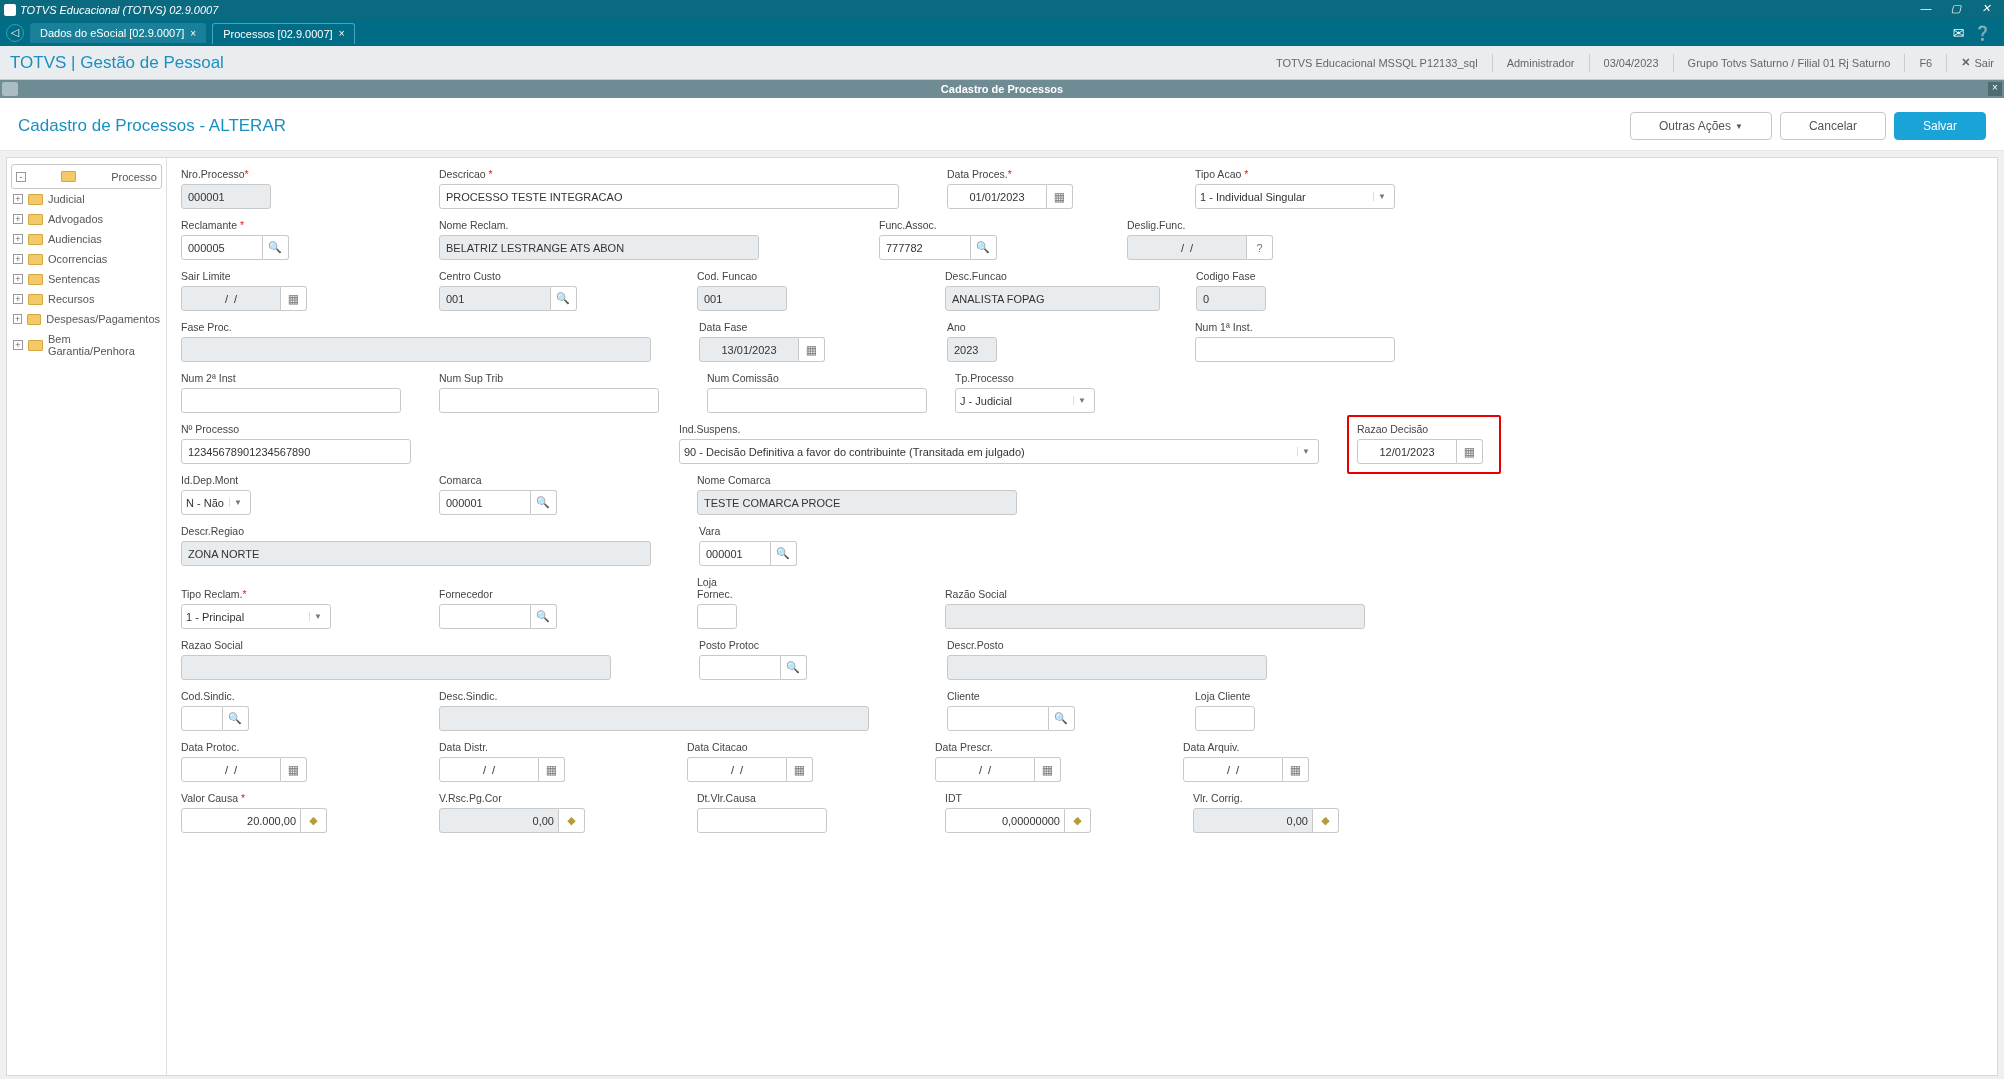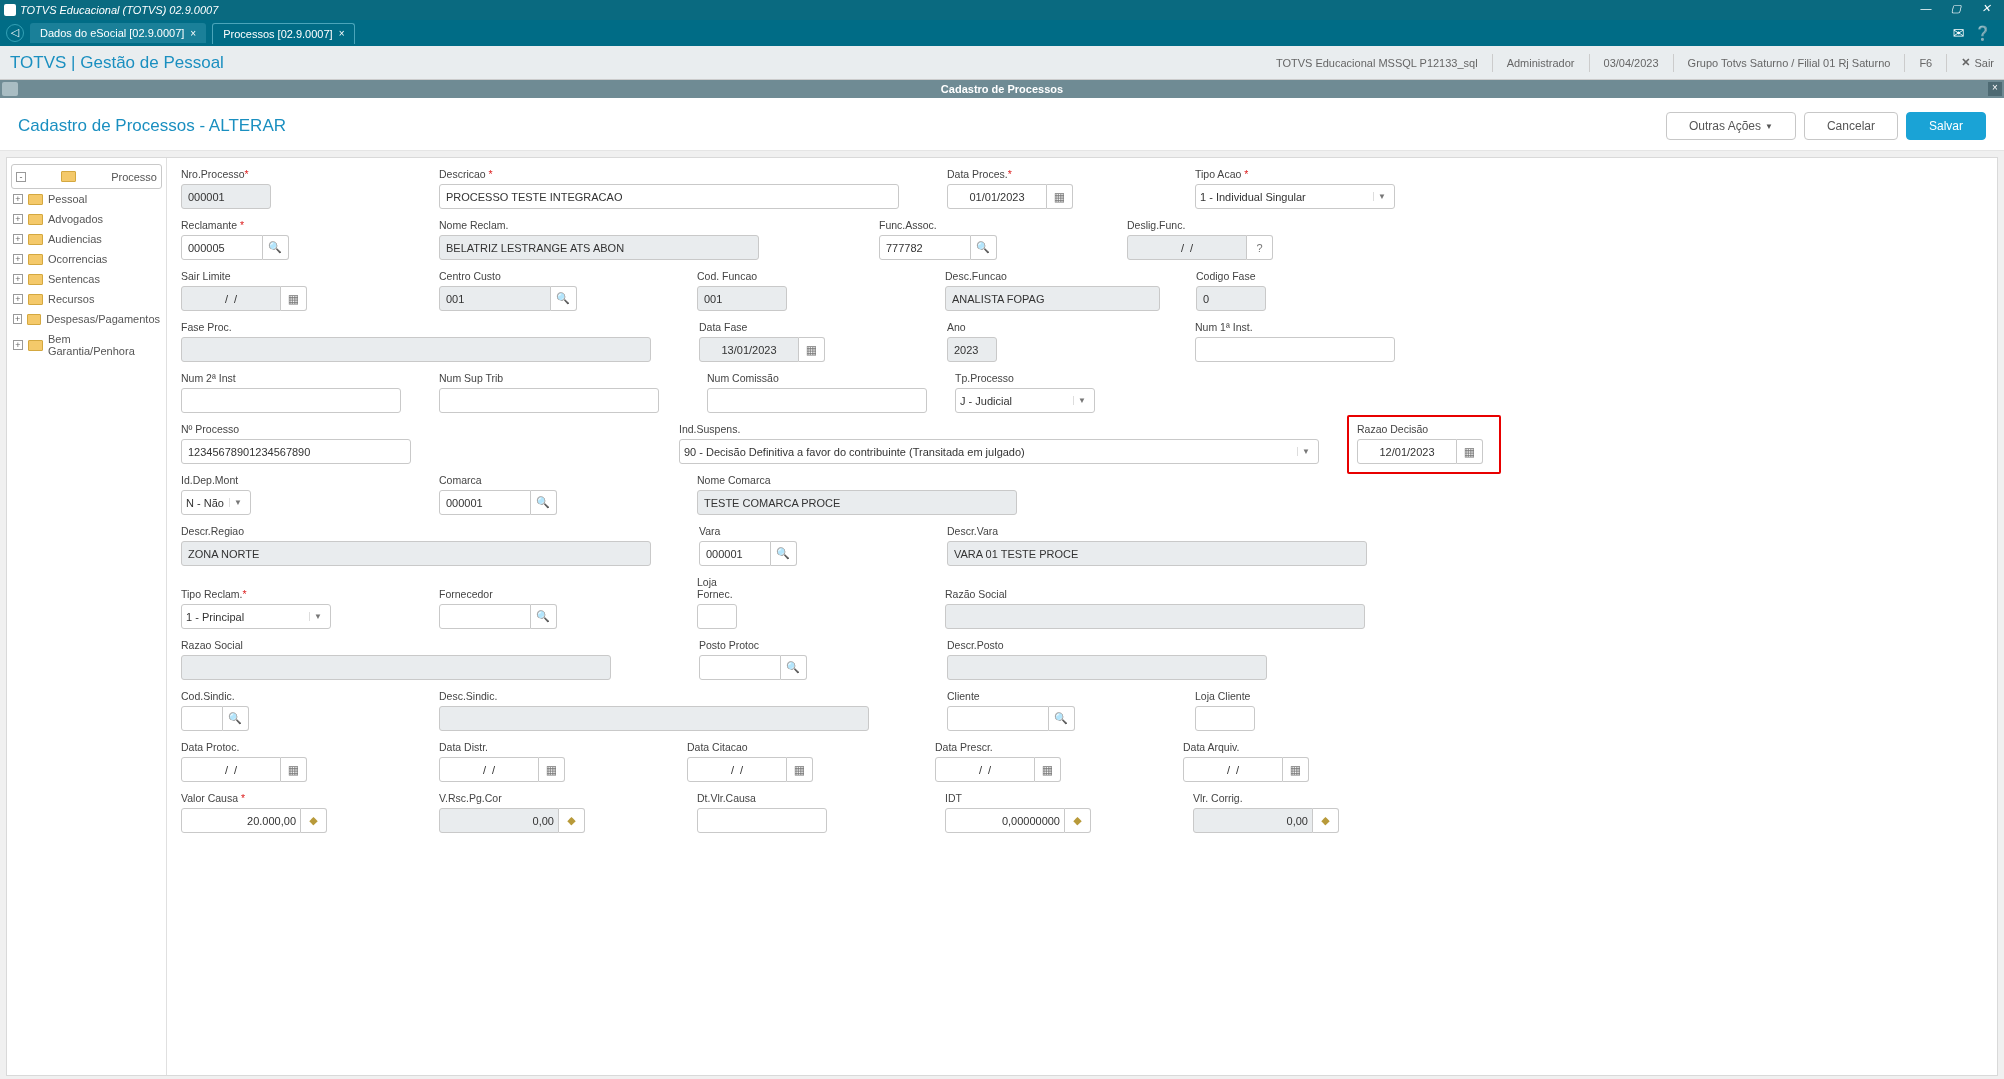--- a/index.html
+++ b/index.html
@@ -26,21 +26,21 @@
   .modulebar .sair { display:flex; gap:4px; align-items:center; cursor:pointer; }
 
   .windowheader { background: #6f8b94; color:#fff; height:18px; display:flex; align-items:center; position:relative; }
   .windowheader .wh-left { width:16px; height:14px; background:#a9bdc3; margin-left:2px; border-radius:2px; }
   .windowheader .wh-title { position:absolute; left:50%; transform:translateX(-50%); font-size:11px; font-weight:bold; }
   .windowheader .wh-close { margin-left:auto; width:14px; height:14px; background:#4e6a73; margin-right:2px; text-align:center; line-height:12px; cursor:pointer; font-size:10px; }
 
   .pageheader { background:#fff; padding:14px 18px 10px; display:flex; align-items:center; border-bottom:1px solid #e5e5e5; }
   .pageheader .pt { color:#1a8fc0; font-size:17px; }
   .pageheader .btns { margin-left:auto; display:flex; gap:8px; }
-  .btn { border:1px solid #c7c7c7; background:#fff; color:#555; padding:6px 22px; border-radius:4px; cursor:pointer; font-size:12px; display:flex; align-items:center; gap:4px; }
+  .btn { border:1px solid #c7c7c7; background:#fff; color:#555; padding:6px 28px; border-radius:4px; cursor:pointer; font-size:12px; display:flex; align-items:center; gap:4px; }
   .btn.primary { background:#1aa3d6; color:#fff; border-color:#1aa3d6; }
   .btn .caret { font-size:8px; }
 
   .content-wrap { border:1px solid #d9d9d9; margin:6px; background:#fff; display:flex; height: calc(100vh - 160px); position:relative; }
   .sidebar { width:160px; border-right:1px solid #e0e0e0; padding:6px 4px; background:#fff; }
   .tree-item { display:flex; align-items:center; gap:5px; padding:4px 2px; cursor:pointer; color:#555; font-size:11px; }
   .tree-item .exp { width:10px; height:10px; border:1px solid #999; text-align:center; line-height:8px; font-size:9px; color:#666; }
   .tree-item .fld { width:15px; height:11px; background:#f4c96a; border:1px solid #d4a840; border-radius:1px; }
   .tree-item.sel { font-weight:normal; }
 
@@ -147,21 +147,21 @@
 
   <div class="sidebar">
     <div class="tree-item sel">
         <span class="exp">-</span>
         <span class="fld"></span>
         <span>Processo</span>
       </div>
     <div class="tree-item">
         <span class="exp">+</span>
         <span class="fld"></span>
-        <span>Pessoal</span>
+        <span>Judicial</span>
       </div>
     <div class="tree-item">
         <span class="exp">+</span>
         <span class="fld"></span>
         <span>Advogados</span>
       </div>
     <div class="tree-item">
         <span class="exp">+</span>
         <span class="fld"></span>
         <span>Audiencias</span>
@@ -369,24 +369,20 @@
         <label>Descr.Regiao</label>
         <input class="inp ro" value="ZONA NORTE" style="">
       </div>
       <div class="field" style="width:100px;margin-left:30px">
         <label>Vara</label>
         <div class="inpwrap">
             <input class="inp" style="width: 72px;" value="000001">
             <div class="inpbtn search"></div>
           </div>
       </div>
-      <div class="field" style="width:420px;margin-left:130px">
-        <label>Descr.Vara</label>
-        <input class="inp ro" value="VARA 01 TESTE PROCE" style="">
-      </div>
     </div>
 
     <div class="row">
       <div class="field" style="width:150px">
         <label><span>Tipo Reclam.</span><span class="req">*</span></label>
         <div class="sel">
             <span>1 - Principal</span>
             <span class="caret">▼</span>
           </div>
       </div>

